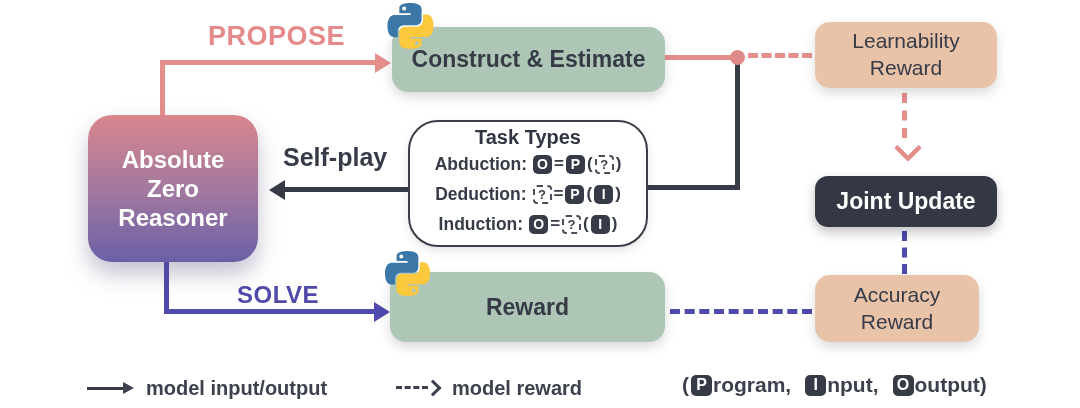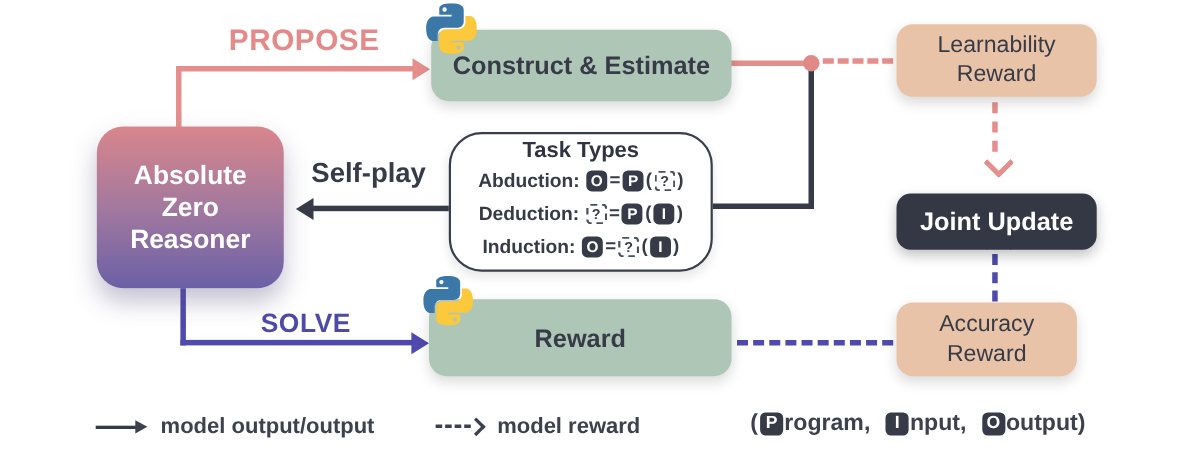--- a/index.html
+++ b/index.html
@@ -192,21 +192,21 @@
             <span class="tok-text">(</span>
             <span class="tok-solid">I</span>
             <span class="tok-text">)</span>
           </span>
         </div>
       </div>
   </div>
 
   <div class="line darkfill" style="left:87px;top:387px;width:37px;height:3px;"></div>
   <div class="tri tri-right-dark-sm" style="left:123px;top:382px;"></div>
-  <div class="lbl legend-lbl" style="left:146px;top:377px;">model output/output</div>
+  <div class="lbl legend-lbl" style="left:146px;top:377px;">model input/output</div>
 
   <div class="dash-h-dark" style="left:396px;top:386px;width:32px;"></div>
   <div class="chev-right-dark"></div>
   <div class="lbl legend-lbl" style="left:452px;top:377px;">model reward</div>
 
   <div class="legend-right">
     <span class="paren">(</span>
     <span style="display:inline-flex;align-items:center;">
         <span class="legend-item">
           <span class="legend-letter">P</span>

